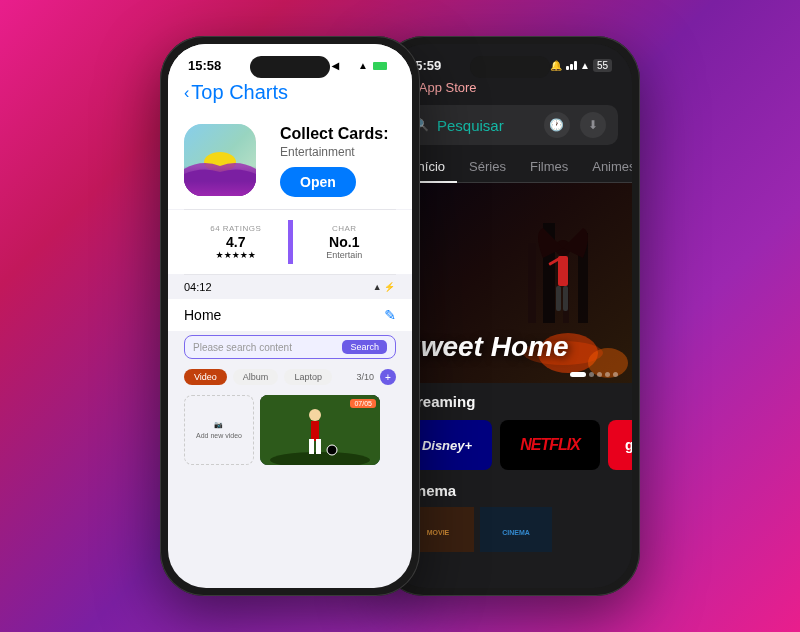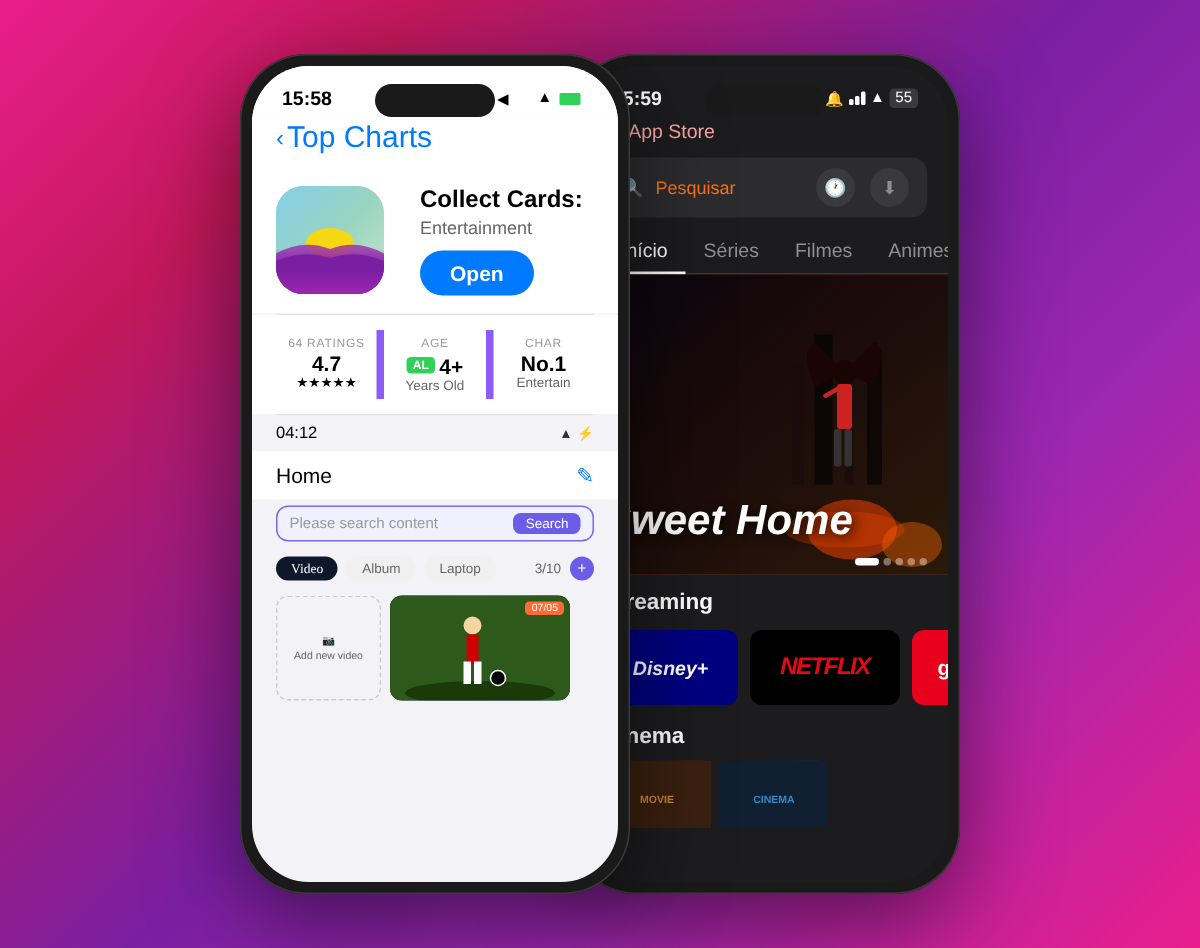--- a/index.html
+++ b/index.html
@@ -341,26 +341,25 @@
     }
 
     .tags-row {
       display: flex;
       gap: 6px;
       padding: 6px 16px;
       align-items: center;
     }
 
     .tag {
-      background: #0f172a;
+      background: #c2410c;
       color: white;
       border-radius: 12px;
       padding: 3px 10px;
       font-size: 9px;
-      font-family: Liberation Serif, serif;
     }
 
     .tag-inactive {
       background: #f0f0f0;
       color: #666;
       border-radius: 12px;
       padding: 3px 10px;
       font-size: 9px;
     }
 
@@ -475,22 +474,22 @@
       background: #2c2c2e;
       border-radius: 10px;
       padding: 7px 12px;
       display: flex;
       align-items: center;
       gap: 8px;
       position: relative;
     }
 
     .search-text-right {
-      font-size: 12px;
-      color: #f97316;
+      font-size: 15px;
+      color: #14b8a6;
       flex: 1;
     }
 
     .search-right-icons {
       display: flex;
       gap: 10px;
     }
 
     .icon-circle {
       width: 26px;
@@ -795,28 +794,20 @@
 
       <div class="divider"></div>
 
       <div class="stats-row">
         <div class="stat-item">
           <div class="stat-label">64 RATINGS</div>
           <div class="stat-value">4.7</div>
           <div class="stat-stars">★★★★★</div>
         </div>
         <div class="stat-item">
-          <div class="stat-label">AGE</div>
-          <div style="display:flex; align-items:center; justify-content:center; gap:3px; margin-top:2px;">
-            <span class="age-badge">AL</span>
-            <span class="stat-value">4+</span>
-          </div>
-          <div class="stat-sub">Years Old</div>
-        </div>
-        <div class="stat-item">
           <div class="stat-label">CHAR</div>
           <div class="stat-value">No.1</div>
           <div class="stat-sub">Entertain</div>
         </div>
       </div>
 
       <div class="divider"></div>
 
       <div class="time-bar">
         <span class="time-text">04:12</span>

